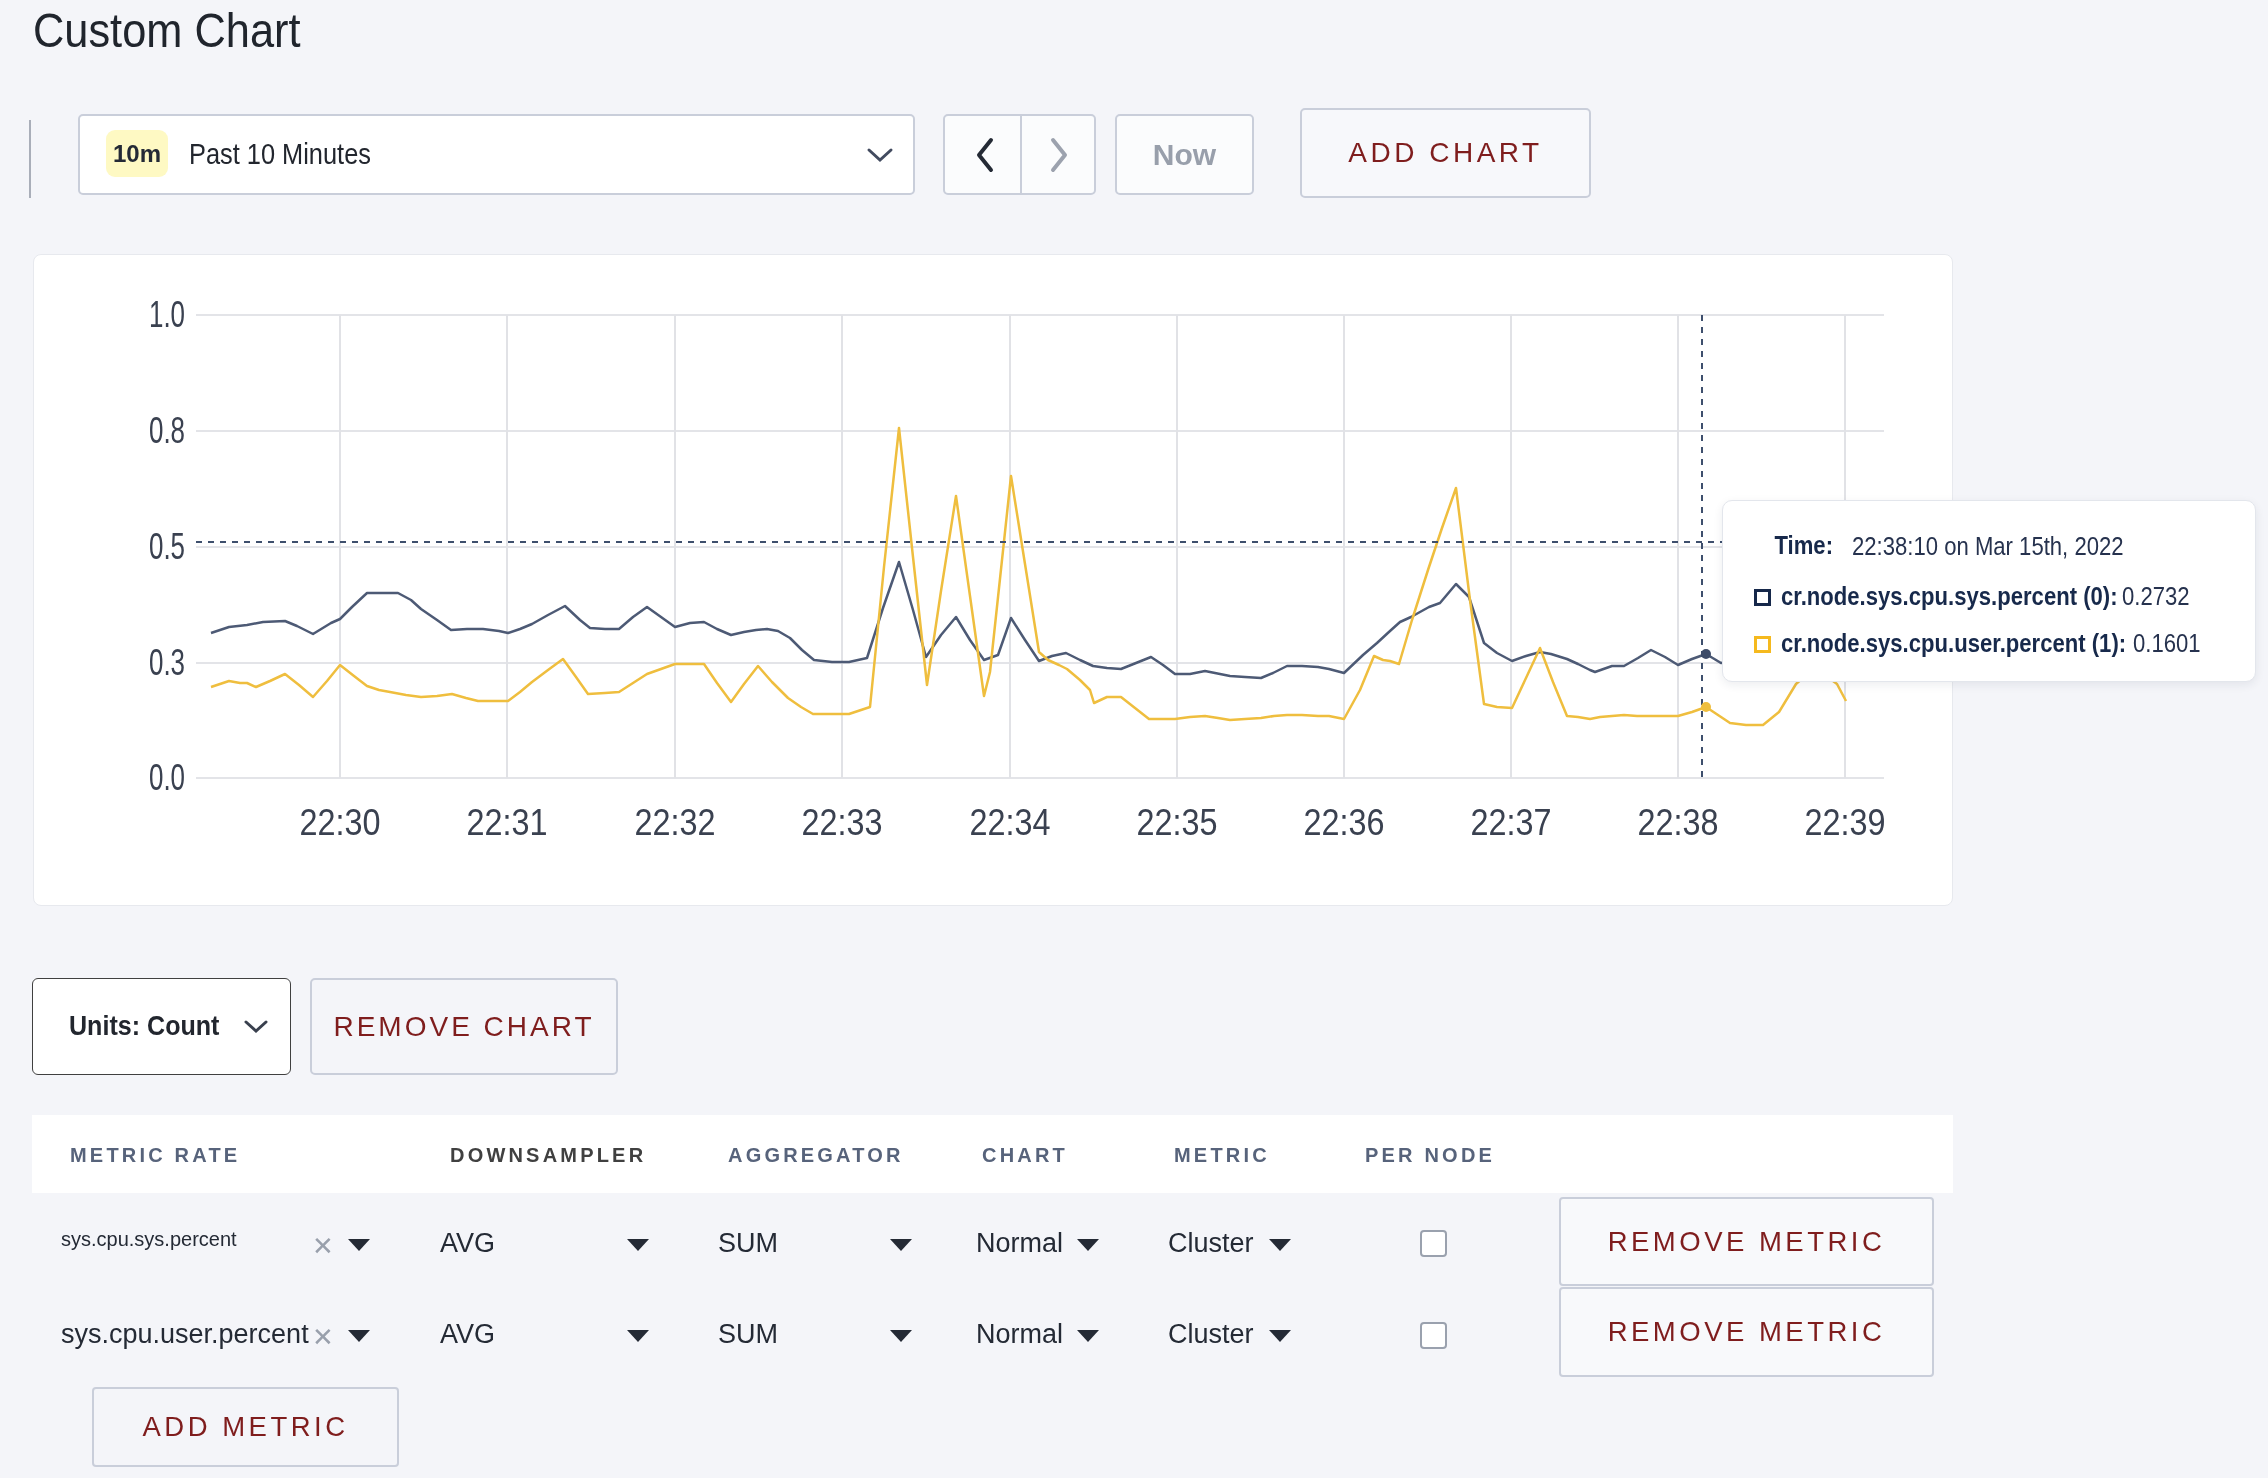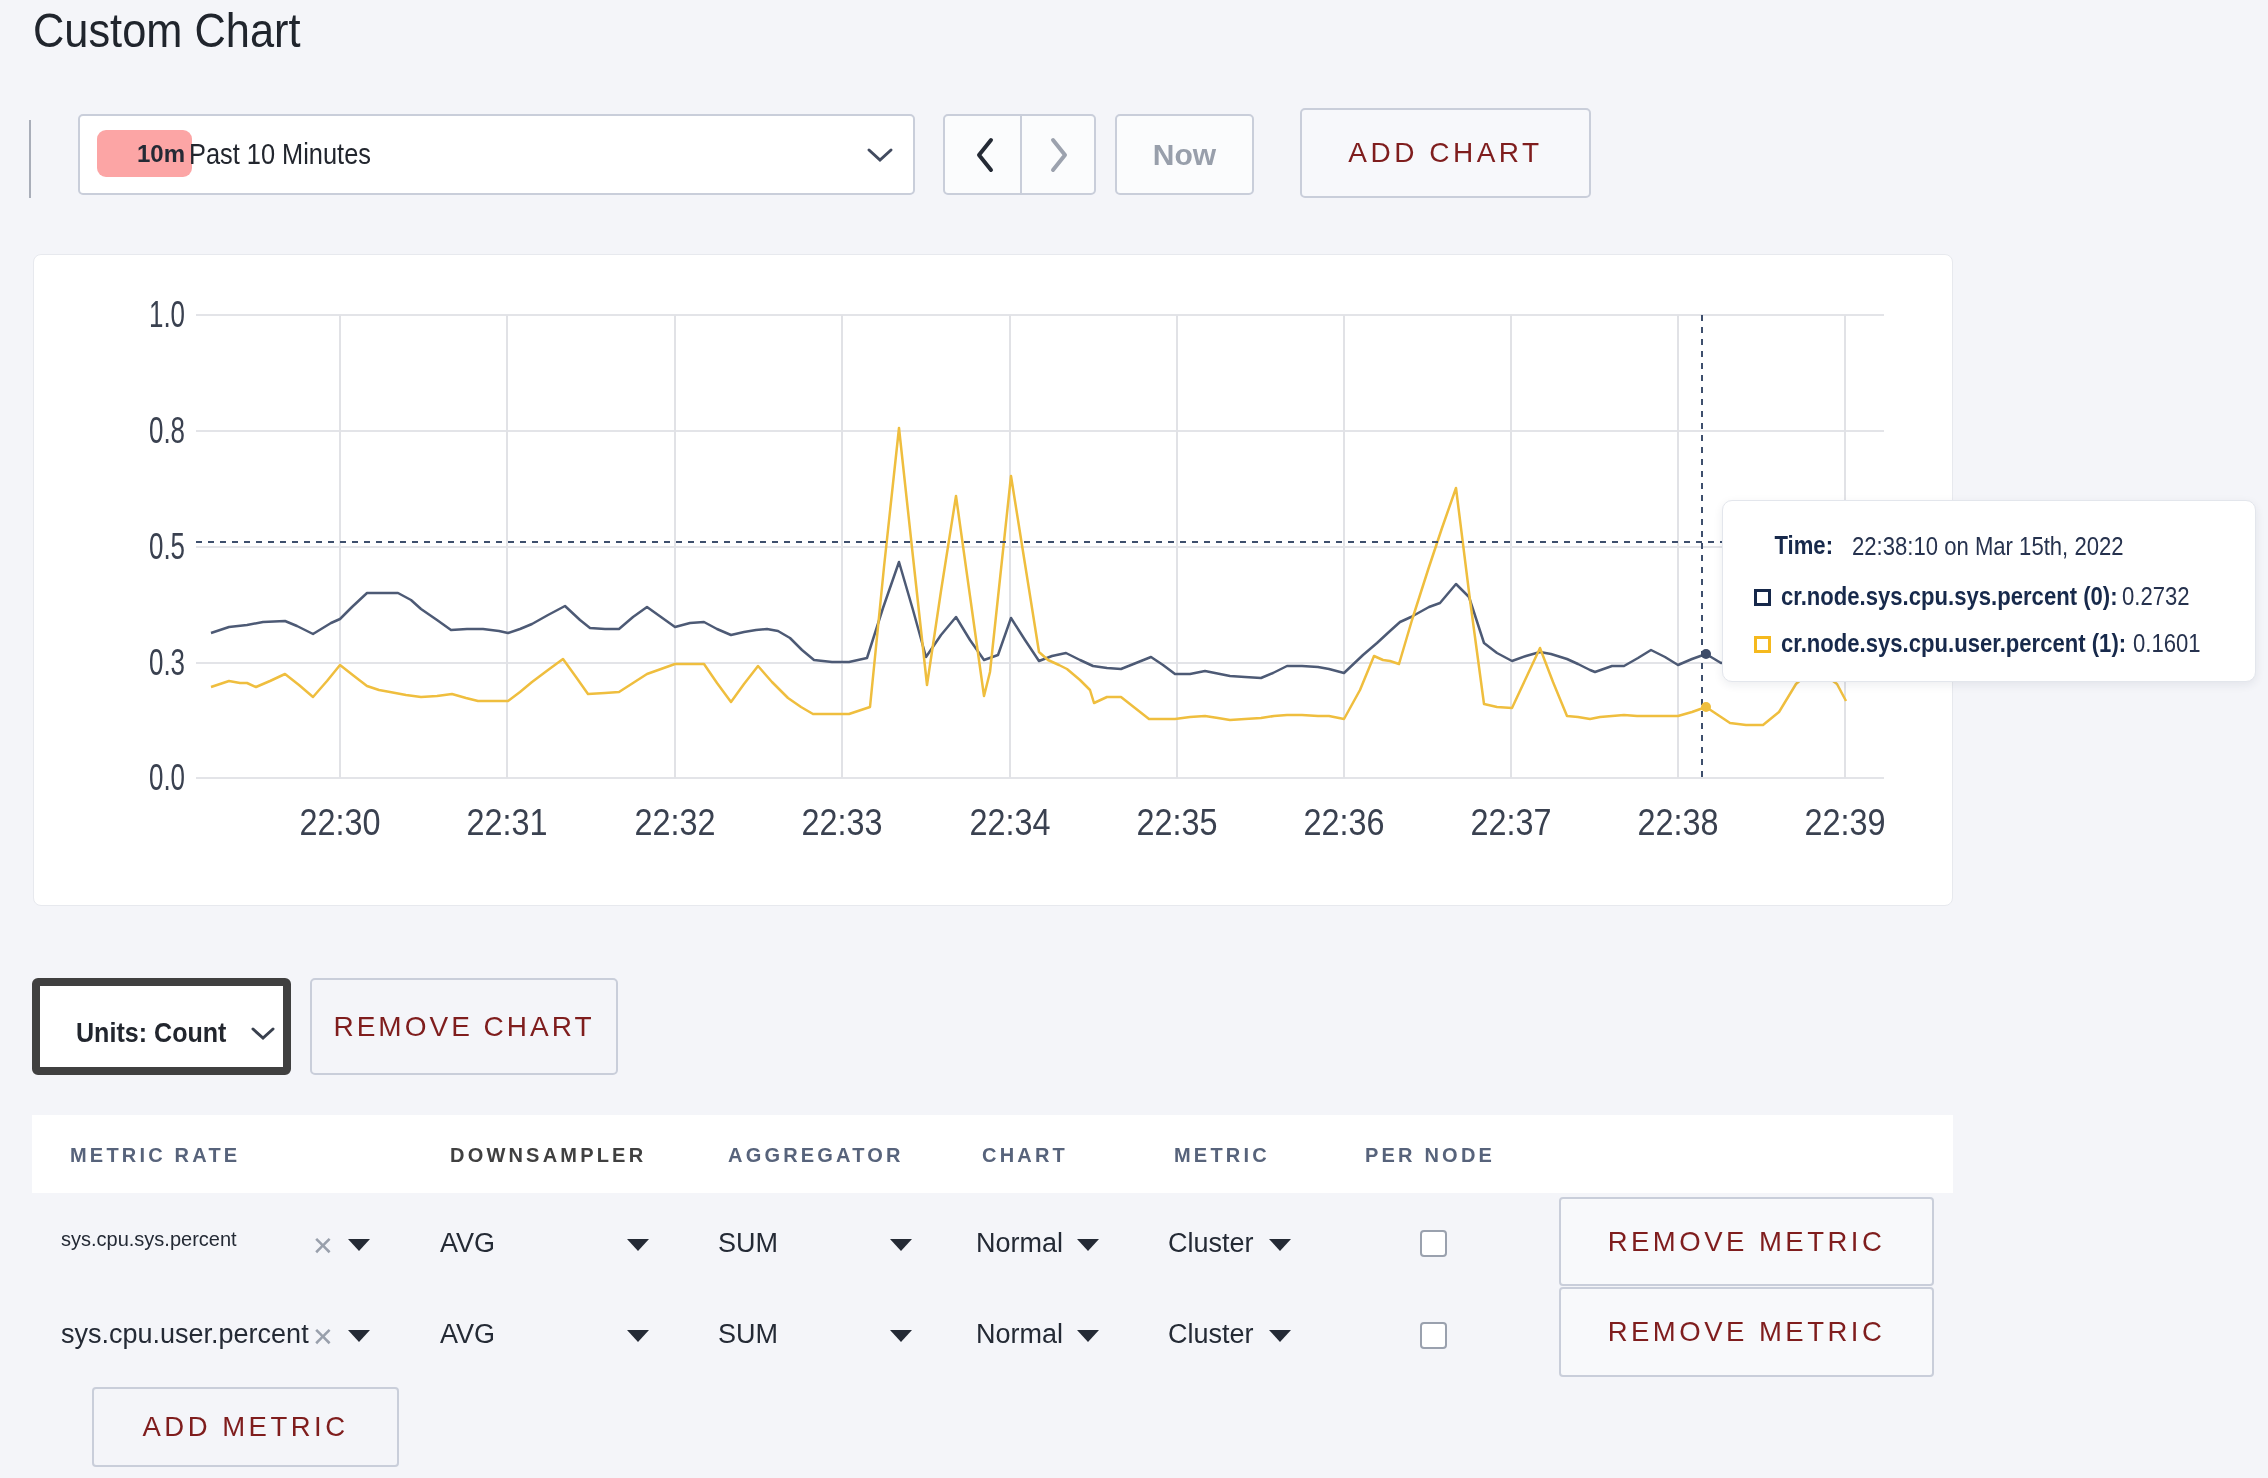--- a/index.html
+++ b/index.html
@@ -9,21 +9,21 @@
 .bluetxt{color:#7f1d1d;font-weight:500;letter-spacing:3.5px;}
 </style>
 </head>
 <body>
 
 <div class="abs" style="left:33px;top:2px;font-size:49px;color:#20252D;transform:scaleX(0.885);transform-origin:left top;">Custom Chart</div>
 
 <div class="abs" style="left:29px;top:120px;width:2px;height:78px;background:#A9AEB9;"></div>
 
 <div class="abs" style="left:78px;top:114px;width:837px;height:81px;background:#fff;border:2px solid #C9CEDA;border-radius:5px;box-sizing:border-box;">
-  <div class="abs" style="left:17px;top:14px;width:62px;height:47px;background:#fca5a5;border-radius:9px;display:flex;align-items:center;justify-content:center;font-size:24px;font-weight:700;color:#242A35;padding-left:33px;">10m</div>
+  <div class="abs" style="left:26px;top:14px;width:62px;height:47px;background:#fef9c3;border-radius:9px;display:flex;align-items:center;justify-content:center;font-size:24px;font-weight:700;color:#242A35;">10m</div>
   <div class="abs" style="left:109px;top:0;height:77px;display:flex;align-items:center;font-size:29px;color:#22262E;transform:scaleX(0.875);transform-origin:left center;">Past 10 Minutes</div>
   <svg class="abs" style="left:786px;top:31px;" width="28" height="16" viewBox="0 0 28 16">
       <path d="M3 3 L14 13 L25 3" fill="none" stroke="#424B5F" stroke-width="3" stroke-linecap="round"></path>
     </svg>
 </div>
 
 <div class="abs" style="left:943px;top:114px;width:153px;height:81px;background:#FBFCFD;border:2px solid #C9CEDA;border-radius:5px;box-sizing:border-box;">
   <div class="abs" style="left:75px;top:0;width:2px;height:77px;background:#C9CEDA;"></div>
   <svg class="abs" style="left:29px;top:21px;" width="22" height="36" viewBox="0 0 22 36">
       <path d="M17 3 L5 18 L17 33" fill="none" stroke="#242A35" stroke-width="4" stroke-linecap="round" stroke-linejoin="round"></path>
@@ -96,21 +96,21 @@
   <div class="abs" style="left:0px;top:29px;width:110px;text-align:right;font-size:26px;font-weight:700;color:#17294B;transform:scaleX(0.85);transform-origin:right center;">Time:</div>
   <div class="abs" style="left:129px;top:30px;font-size:26px;color:#26324E;transform:scaleX(0.85);transform-origin:left top;">22:38:10 on Mar 15th, 2022</div>
   <div class="abs" style="left:31px;top:88px;width:17px;height:17px;border:3px solid #16284A;box-sizing:border-box;"></div>
   <div class="abs" style="left:58px;top:80px;font-size:26px;font-weight:700;color:#17294B;transform:scaleX(0.85);transform-origin:left top;">cr.node.sys.cpu.sys.percent (0):</div>
   <div class="abs" style="left:399px;top:80px;font-size:26px;color:#26324E;transform:scaleX(0.85);transform-origin:left top;">0.2732</div>
   <div class="abs" style="left:31px;top:135px;width:17px;height:17px;border:3px solid #F5B91E;box-sizing:border-box;"></div>
   <div class="abs" style="left:58px;top:127px;font-size:26px;font-weight:700;color:#17294B;transform:scaleX(0.85);transform-origin:left top;">cr.node.sys.cpu.user.percent (1):</div>
   <div class="abs" style="left:410px;top:127px;font-size:26px;color:#26324E;transform:scaleX(0.85);transform-origin:left top;">0.1601</div>
 </div>
 
-<div class="abs" style="left:32px;top:978px;width:259px;height:97px;background:#fff;border:8px solid #404040;border-radius:6px;box-sizing:border-box;">
+<div class="abs" style="left:32px;top:978px;width:259px;height:97px;background:#fff;border:1px solid #404040;border-radius:6px;box-sizing:border-box;">
   <div class="abs" style="left:36px;top:0;height:93px;display:flex;align-items:center;font-size:28.5px;font-weight:700;color:#22262E;transform:scaleX(0.88);transform-origin:left center;">Units: Count</div>
   <svg class="abs" style="left:210px;top:40px;" width="26" height="15" viewBox="0 0 26 15">
       <path d="M3 3 L13 12 L23 3" fill="none" stroke="#39404E" stroke-width="3" stroke-linecap="round"></path>
     </svg>
 </div>
 <div class="btn" style="left:310px;top:978px;width:308px;height:97px;">
   <span class="bluetxt" style="font-size:28px;letter-spacing:3px;">REMOVE CHART</span>
 </div>
 
 <div class="abs" style="left:32px;top:1115px;width:1921px;height:78px;background:#fff;"></div>

